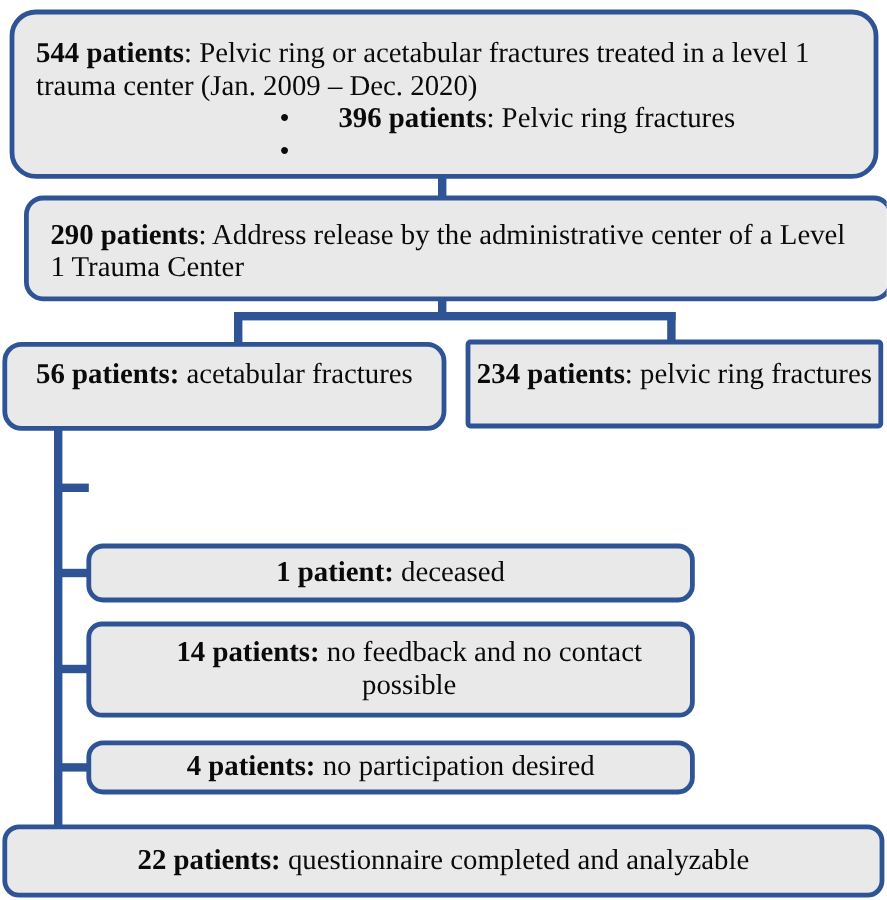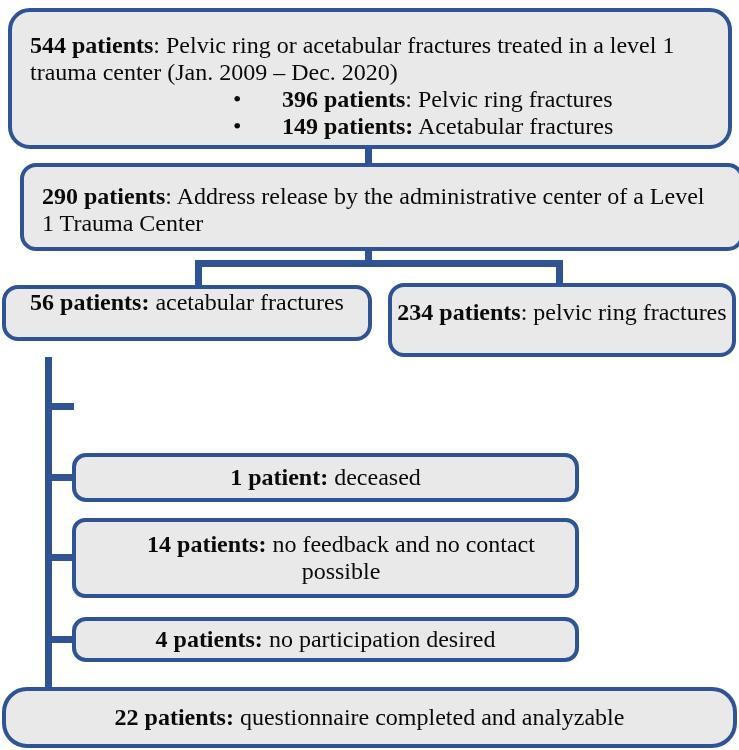--- a/index.html
+++ b/index.html
@@ -41,34 +41,34 @@
   .bullet-row { display: flex; }
   .bullet-glyph { display: inline-block; width: 49px; }
   
   #bx-release {
     left: 20px; top: 163px; width: 724px; height: 88px;
     border-radius: 16px;
     padding: 16px 30px 0 18px;
   }
   
   #bx-acetabular {
-    left: 2px; top: 285px; width: 370px; height: 56px;
-    border-radius: 16px; text-align: center; 
+    left: 2px; top: 285px; width: 370px; height: 74px;
+    border-radius: 16px; text-align: center; padding-top: 10px;
   }
   #bx-pelvic {
     left: 388px; top: 283px; width: 348px; height: 74px;
-    border-radius: 16px; text-align: center; padding-top: 12px;
+    border-radius: 4px; text-align: center; padding-top: 12px;
   }
   
   #bx-not-deliverable { left: 72px; top: 379px; width: 507px; height: 55px; border-radius: 14px; }
   #bx-deceased        { left: 72px; top: 453px; width: 507px; height: 49px; border-radius: 14px; }
   #bx-no-feedback     { left: 72px; top: 518px; width: 507px; height: 80px; border-radius: 13px; padding-left: 31px; }
   #bx-no-participation{ left: 72px; top: 617px; width: 507px; height: 45px; border-radius: 14px; }
   
-  #bx-final { left: 2px; top: 687px; width: 735px; height: 61px; border-radius: 25px; }
+  #bx-final { left: 2px; top: 687px; width: 735px; height: 61px; border-radius: 14px; }
   
   #c-top        { left: 365px; top: 147px; width: 7px;  height: 18px; }
   #c-split-stub { left: 365px; top: 249px; width: 7px;  height: 14px; }
   #c-split-bar  { left: 195px; top: 260px; width: 368px; height: 7px; }
   #c-left-drop  { left: 195px; top: 260px; width: 7px;  height: 27px; }
   #c-right-drop { left: 556px; top: 260px; width: 7px;  height: 25px; }
   #c-trunk      { left: 45px;  top: 357px; width: 7px;  height: 332px; }
   #c-stub-1 { left: 50px; top: 403px; width: 24px; height: 7px; }
   #c-stub-2 { left: 50px; top: 474px; width: 24px; height: 7px; }
   #c-stub-3 { left: 50px; top: 554px; width: 24px; height: 7px; }
@@ -94,21 +94,20 @@
     <div>
       <span class="b">544 patients</span><span>: Pelvic ring or acetabular fractures treated in a level 1 trauma center (Jan. 2009 – Dec. 2020)</span>
     </div>
     <div class="bullets">
       <div class="bullet-row">
         <span class="bullet-glyph">•</span>
         <span><span class="b">396 patients</span><span>: Pelvic ring fractures</span></span>
       </div>
       <div class="bullet-row">
         <span class="bullet-glyph">•</span>
-        <span><span class="b">149 patients:</span><span> Acetabular fractures</span></span>
       </div>
     </div>
   </div>
 
   <div class="box" id="bx-release">
     <span class="b">290 patients</span><span>: Address release by the administrative center of a Level 1 Trauma Center</span>
   </div>
 
   <div class="box" id="bx-acetabular">
     <span class="b">56 patients:</span><span>  acetabular fractures</span>

